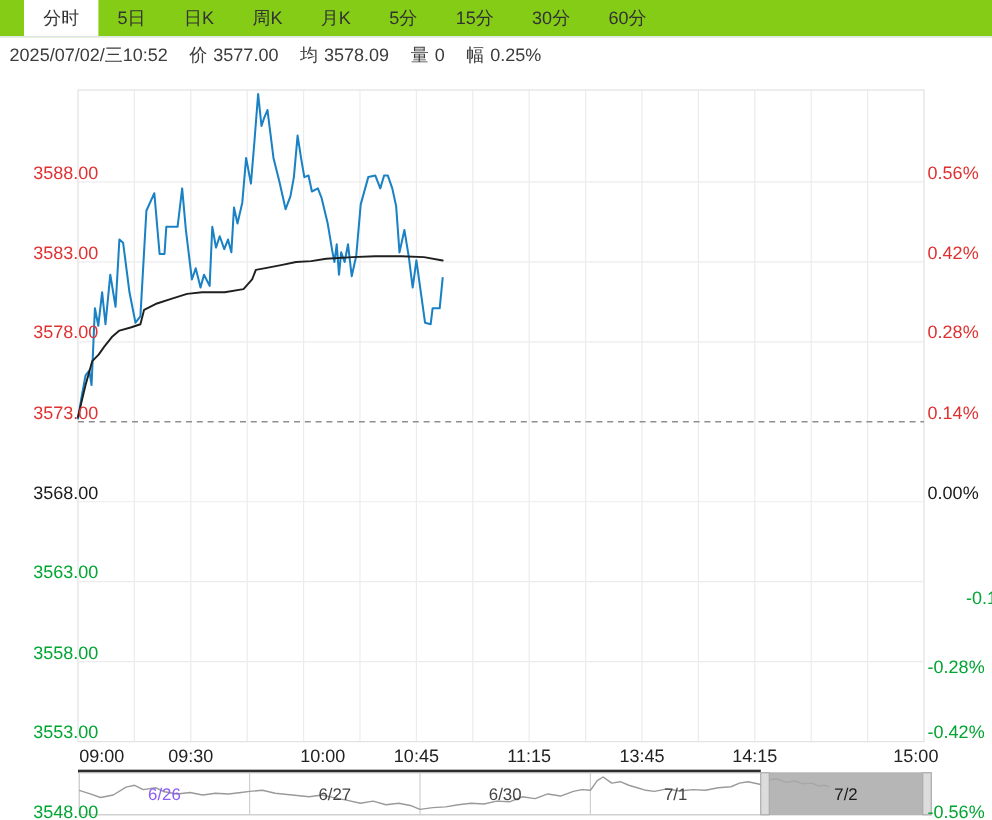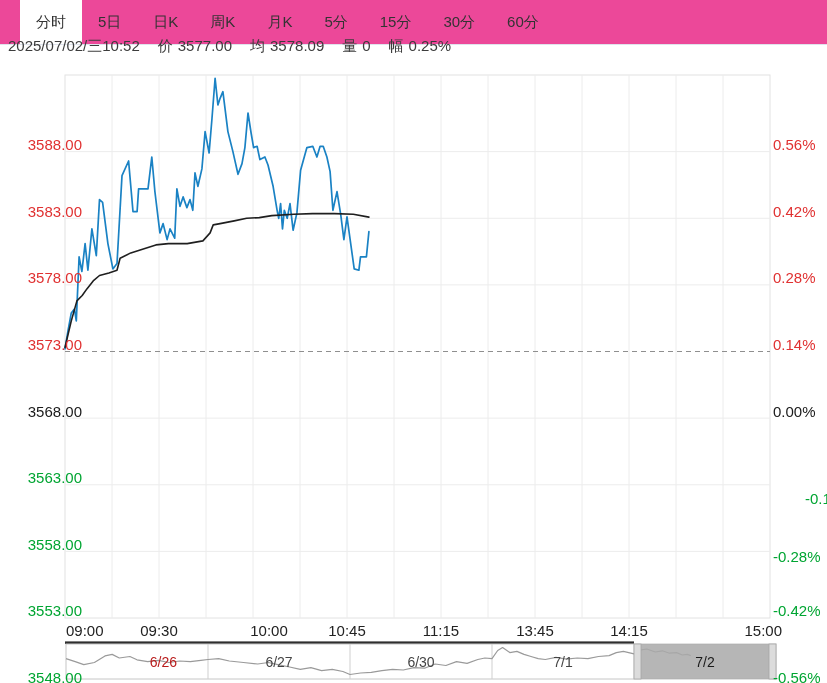--- a/index.html
+++ b/index.html
@@ -1,19 +1,19 @@
 <!DOCTYPE html>
 <html><head>
 <meta charset="utf-8">
 <style>
   html,body{margin:0;padding:0;background:#fff;}
   body{font-family:"Liberation Sans","DejaVu Sans",sans-serif;-webkit-font-smoothing:antialiased;}
   .app{position:relative;width:827px;height:683px;background:#fff;overflow:hidden;}
   
-  .tabbar{position:absolute;left:0;top:0;width:827px;height:45px;background:#ec4899;border-bottom:1px solid #dfe3ec;display:flex;align-items:stretch;padding-left:20px;box-sizing:border-box;}
+  .tabbar{position:absolute;left:0;top:0;width:827px;height:31px;background:#84cc16;border-bottom:1px solid #dfe3ec;display:flex;align-items:stretch;padding-left:20px;box-sizing:border-box;}
   .tab{font-size:15px;color:#333;display:flex;align-items:center;padding:0 16px;cursor:pointer;white-space:nowrap;}
   .tab.active{background:#fff;}
   
   .infobar{position:absolute;left:0;top:32px;width:827px;height:28px;display:flex;align-items:center;padding-left:8px;box-sizing:border-box;font-size:15px;color:#3c3c3c;white-space:nowrap;}
   .infobar .seg{margin-right:13px;}
   .infobar .pair span{margin-left:5px;}
   
   #stage{position:absolute;left:0;top:60px;width:827px;height:623px;}
   #plot-svg{position:absolute;left:0;top:0;}
   .ylab{position:absolute;font-size:15px;line-height:18px;}
@@ -103,21 +103,21 @@
         <div class="ylab left" style="top: 609px; color: rgb(0, 165, 50); position: absolute;">3548.00</div>
         <div class="ylab right" style="top: 609px; color: rgb(0, 165, 50); position: absolute;">-0.56%</div>
         <div class="xlab" style="top: 562px; position: absolute; left: 66px; text-align: left;">09:00</div>
         <div class="xlab" style="top: 562px; position: absolute; left: 136px;">09:30</div>
         <div class="xlab" style="top: 562px; position: absolute; left: 246px;">10:00</div>
         <div class="xlab" style="top: 562px; position: absolute; left: 324px;">10:45</div>
         <div class="xlab" style="top: 562px; position: absolute; left: 418px;">11:15</div>
         <div class="xlab" style="top: 562px; position: absolute; left: 512px;">13:45</div>
         <div class="xlab" style="top: 562px; position: absolute; left: 606px;">14:15</div>
         <div class="xlab" style="top: 562px; position: absolute; left: 736px; text-align: right;">15:00</div>
-        <div style="left: 97px; top: 594px; width: 80px; text-align: right; font-size: 14px; color: #b91c1c; position: absolute;">6/26</div>
+        <div style="left: 97px; top: 594px; width: 80px; text-align: center; font-size: 14px; color: #8b5cf6; position: absolute;">6/26</div>
         <div style="left: 239px; top: 594px; width: 80px; text-align: center; font-size: 14px; color: rgb(68, 68, 68); position: absolute;">6/27</div>
         <div style="left: 381px; top: 594px; width: 80px; text-align: center; font-size: 14px; color: rgb(68, 68, 68); position: absolute;">6/30</div>
         <div style="left: 523px; top: 594px; width: 80px; text-align: center; font-size: 14px; color: rgb(68, 68, 68); position: absolute;">7/1</div>
         <div style="left: 665px; top: 594px; width: 80px; text-align: center; font-size: 14px; color: rgb(26, 26, 26); position: absolute;">7/2</div>
       </div>
   </div>
 
 </div>
 
 </body></html>

